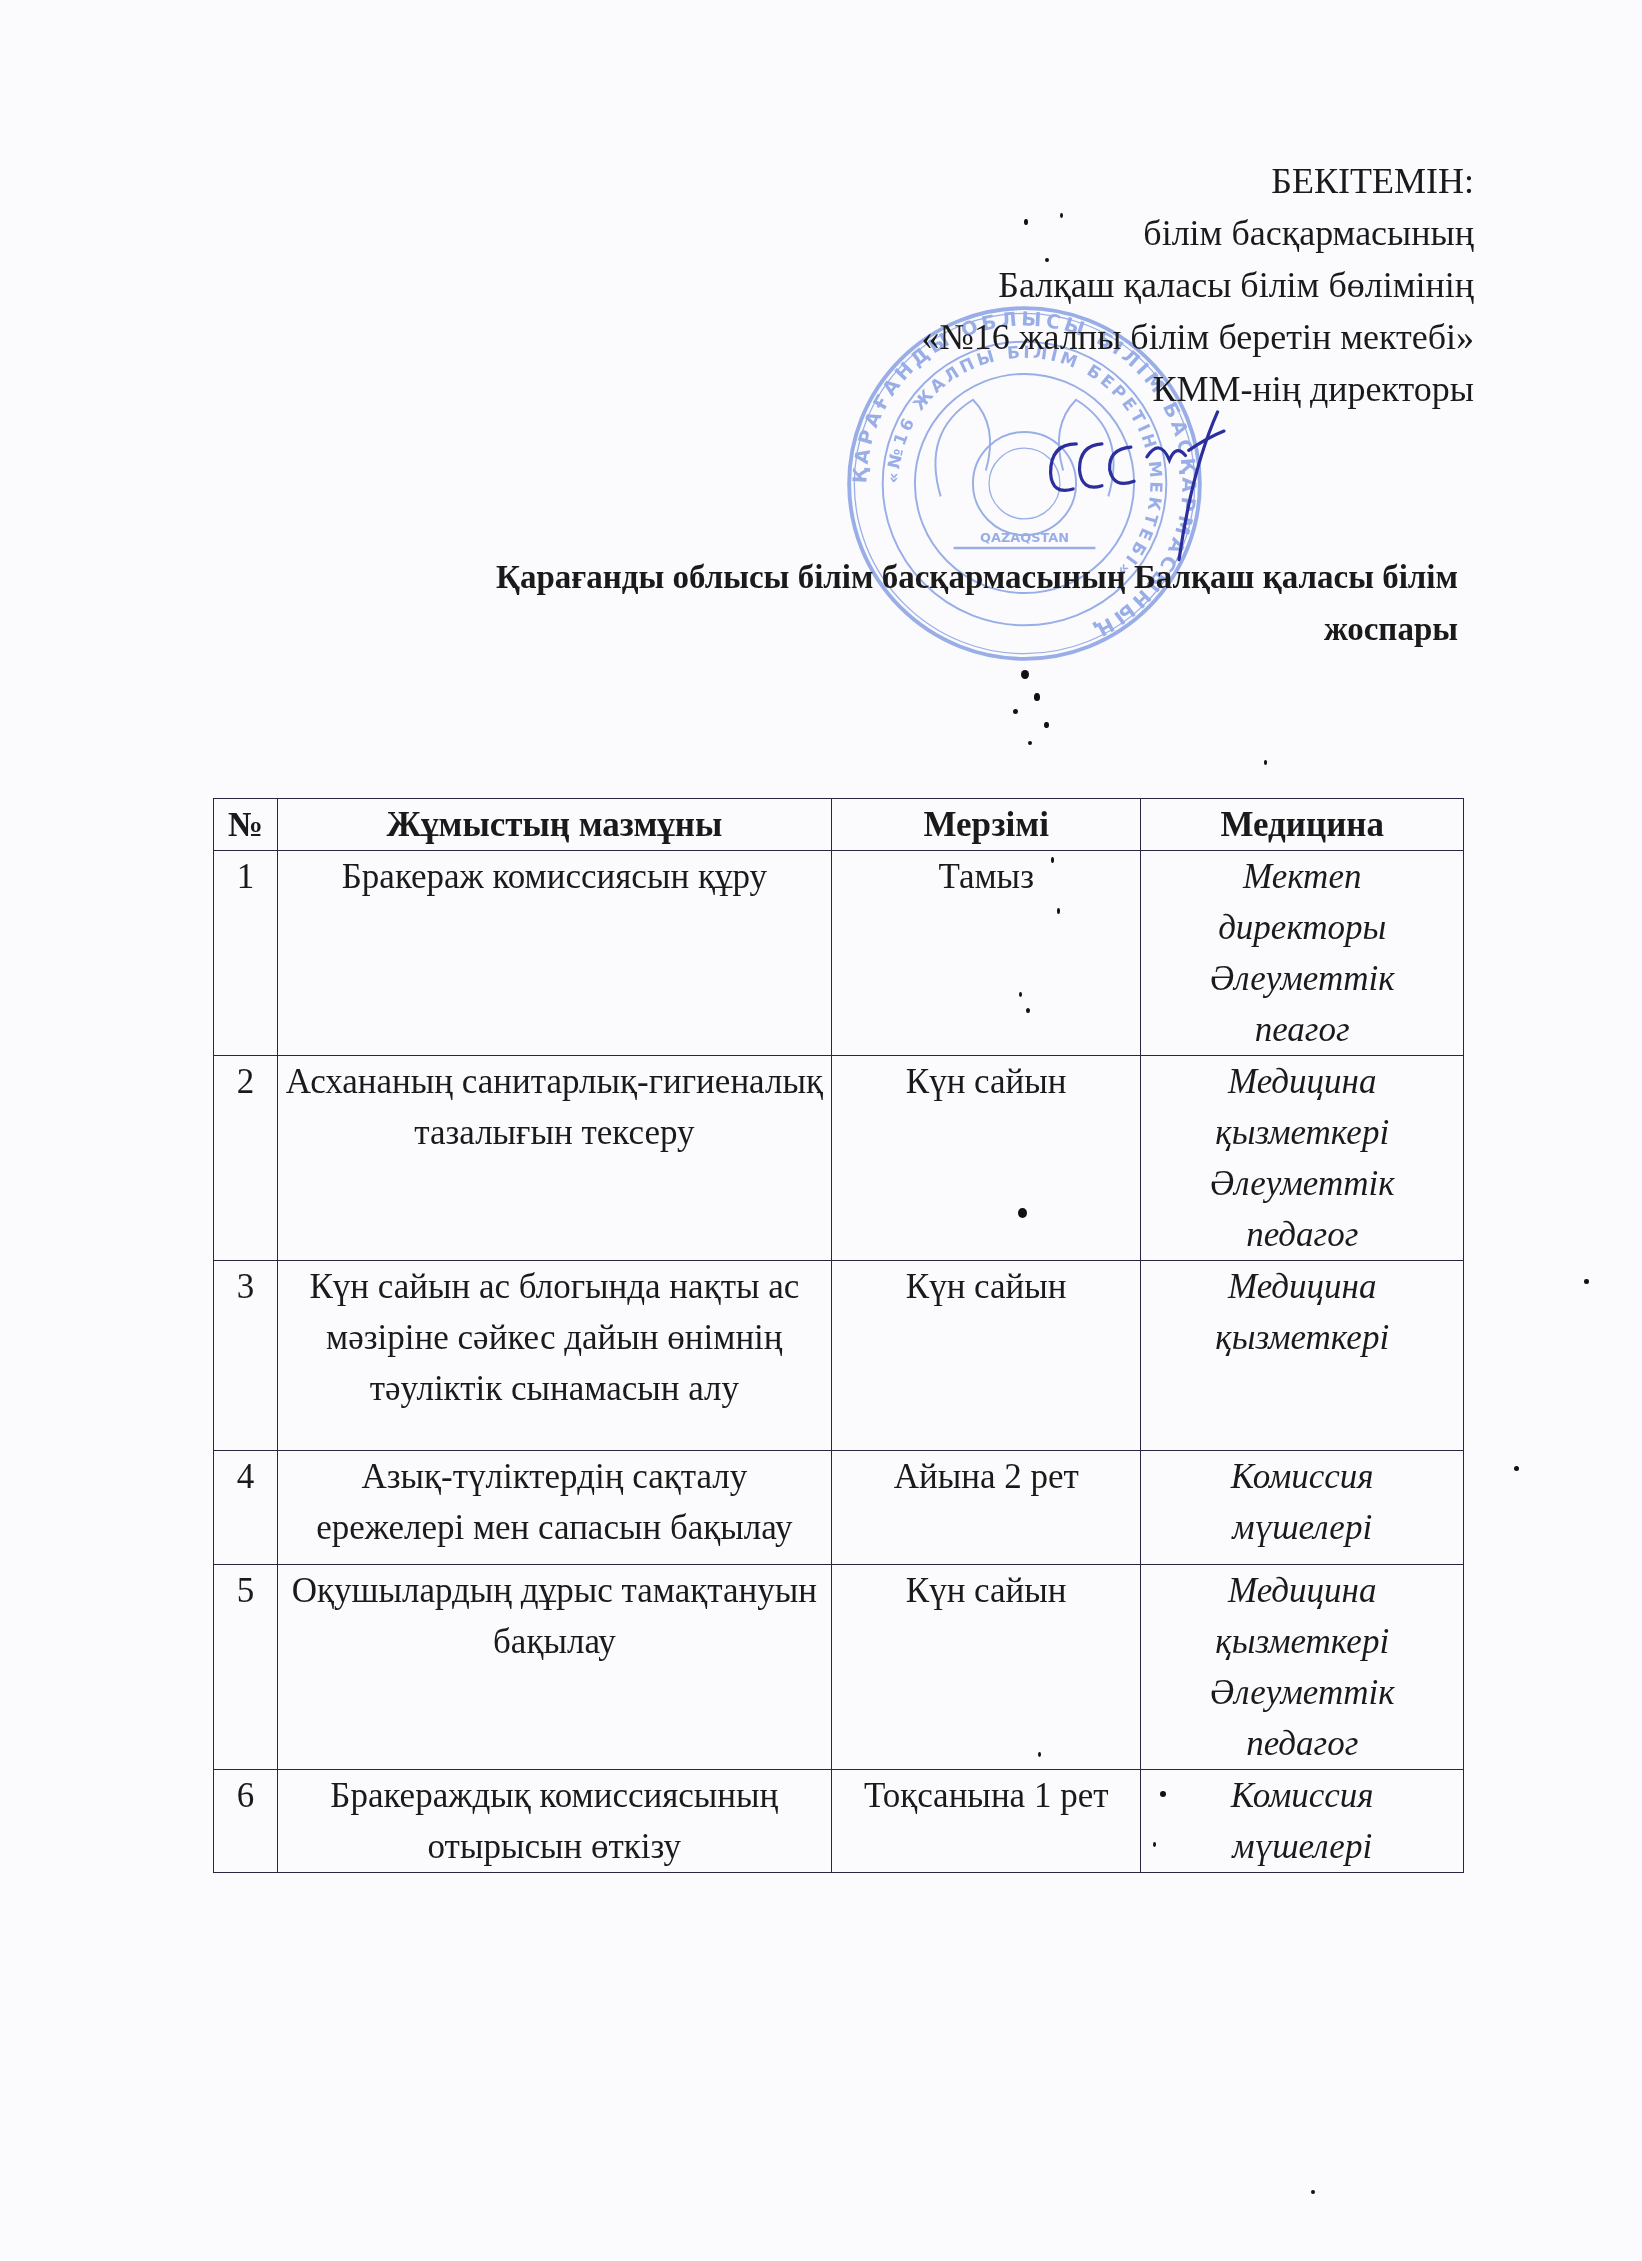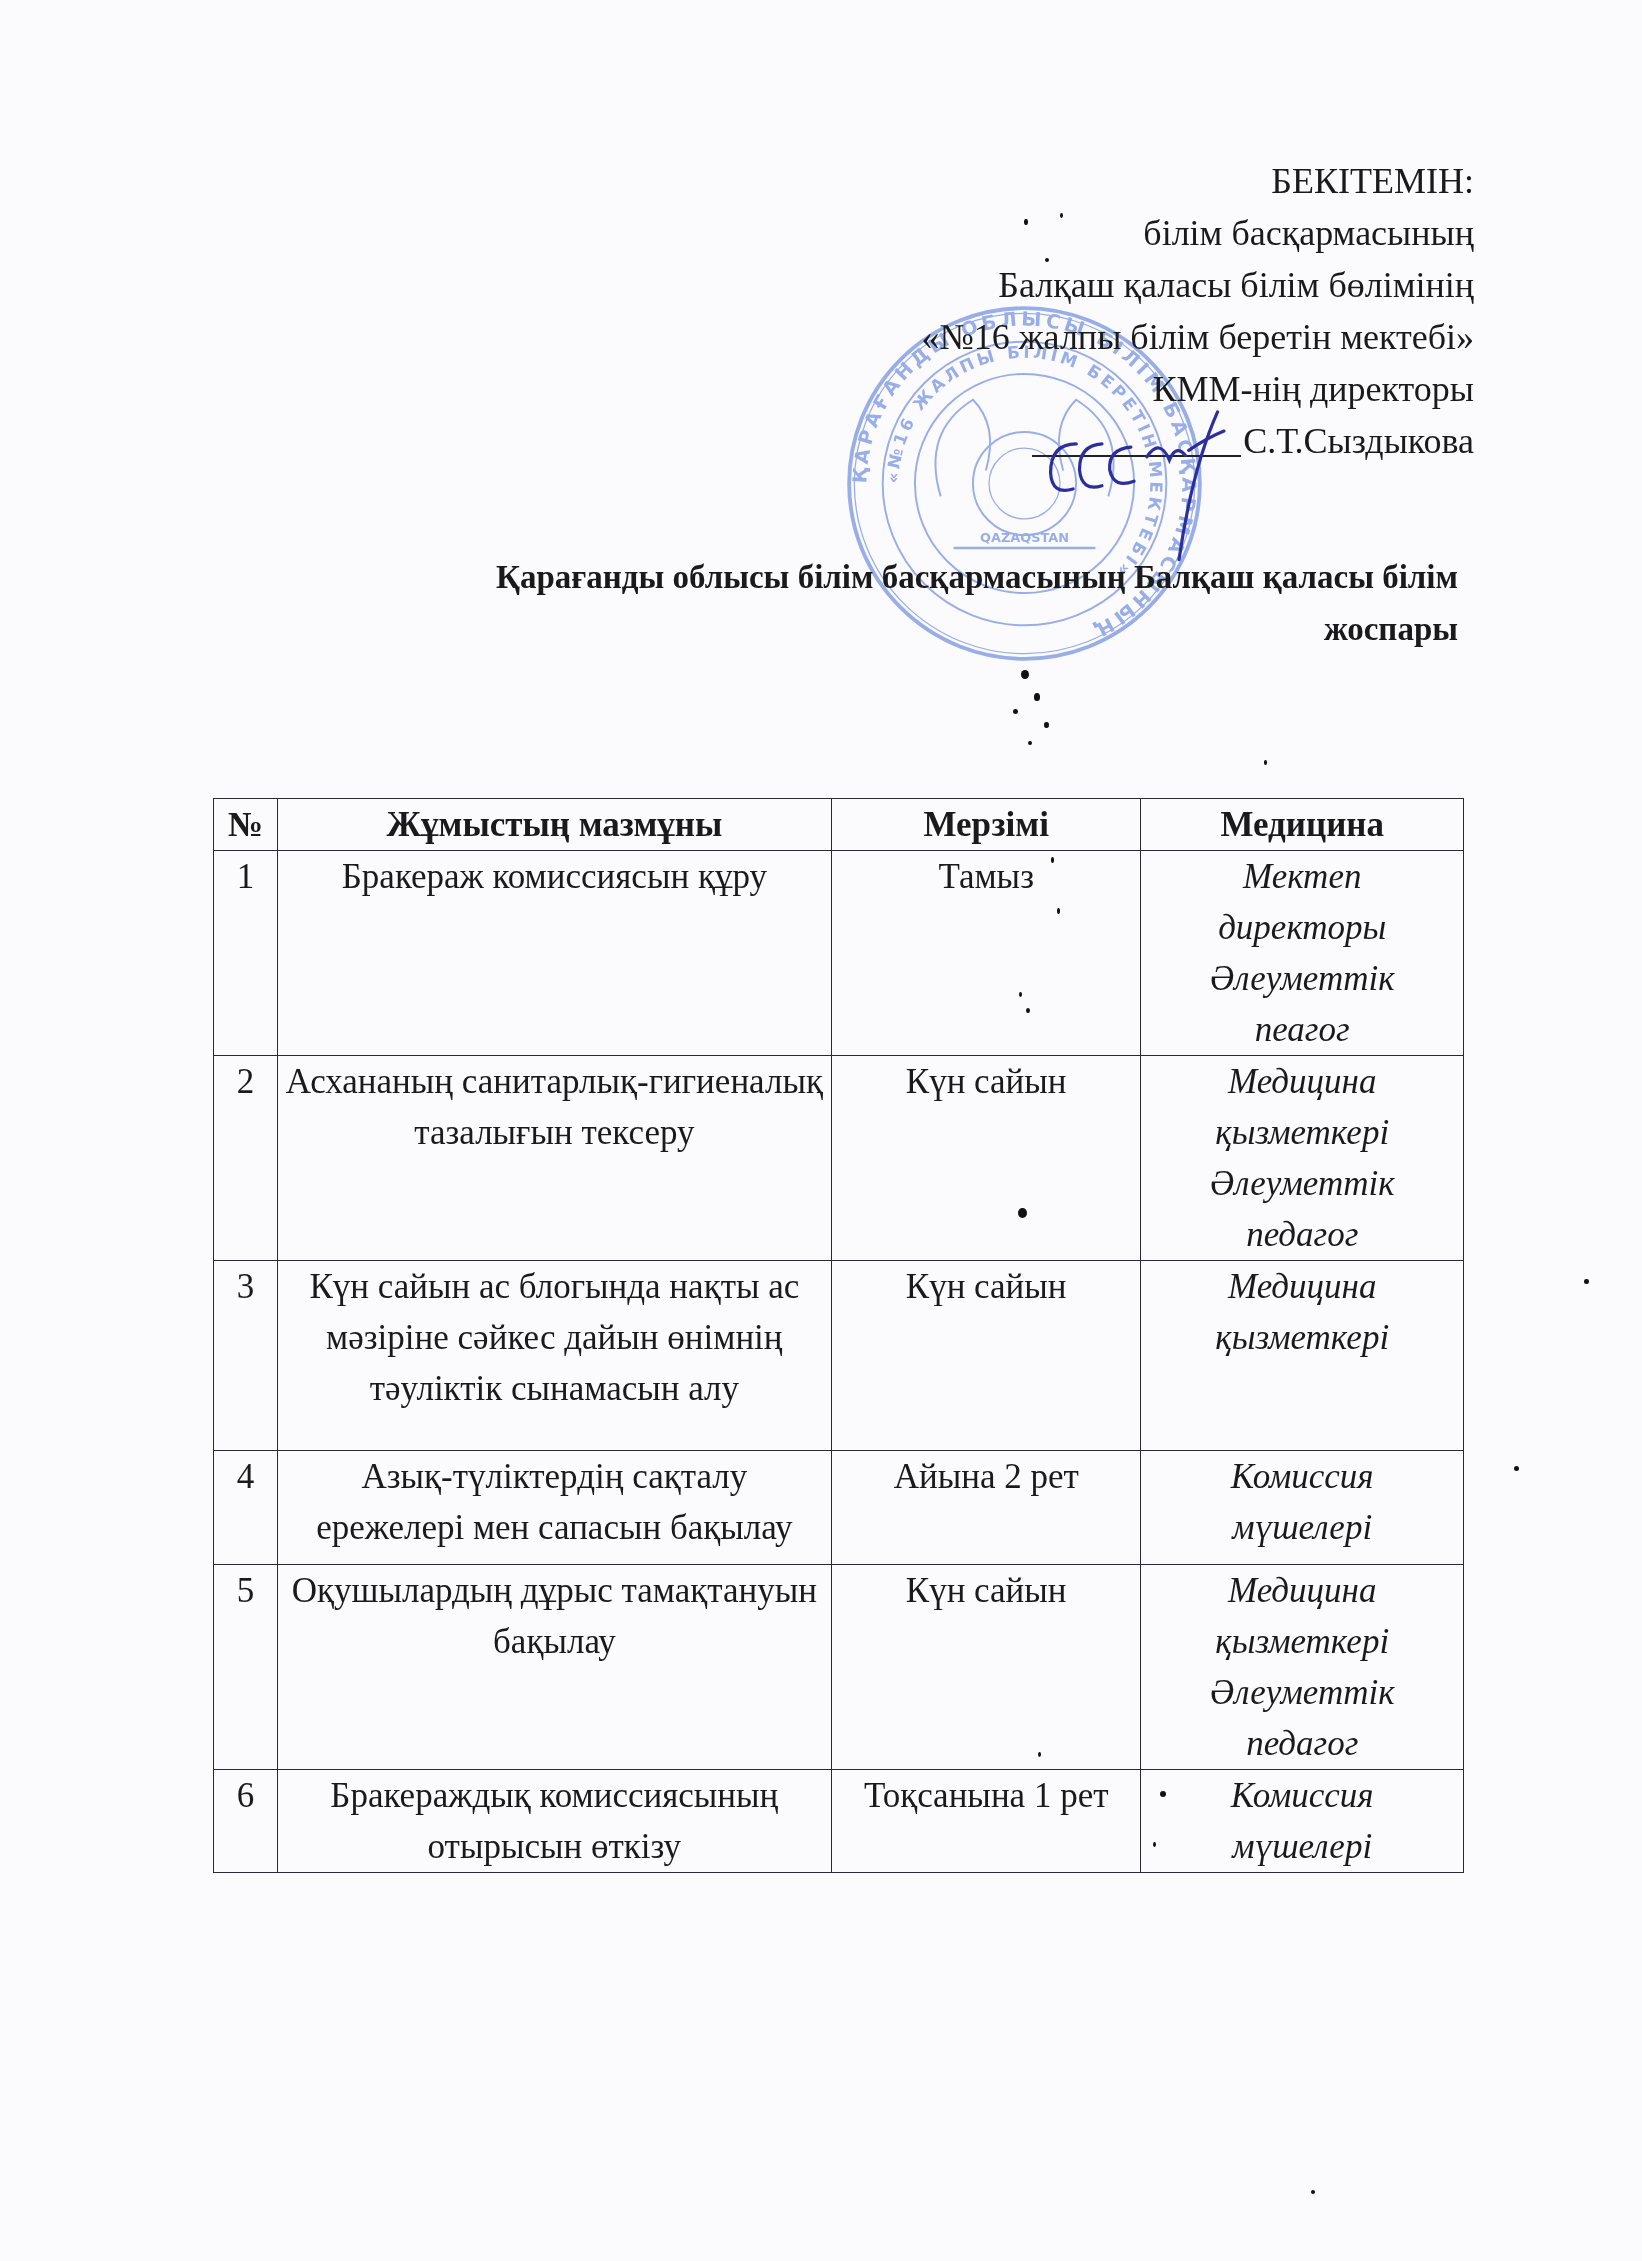--- a/index.html
+++ b/index.html
@@ -57,23 +57,20 @@
 </style>
 </head>
 <body>
 
 <div class="approval">
   <div>БЕКІТЕМІН:</div>
   <div>білім басқармасының</div>
   <div>Балқаш қаласы білім бөлімінің</div>
   <div>«№16 жалпы білім беретін мектебі»</div>
   <div>КММ-нің директоры</div>
-  <div class="sig-line-row">
-    <span class="sig-underline"></span><span>С.Т.Сыздыкова</span>
-  </div>
 </div>
 
 <svg class="stamp" viewBox="0 0 560 560">
   <defs>
     <path id="outerArc" d="M 280,280 m -245,0 a 245,245 0 1,1 490,0 a 245,245 0 1,1 -490,0"></path>
     <path id="innerArc" d="M 280,280 m -195,0 a 195,195 0 1,1 390,0 a 195,195 0 1,1 -390,0"></path>
   </defs>
   <g fill="none" stroke="#4a6fd6">
     <circle cx="280" cy="280" r="272" stroke-width="6"></circle>
     <circle cx="280" cy="280" r="264" stroke-width="2"></circle>

